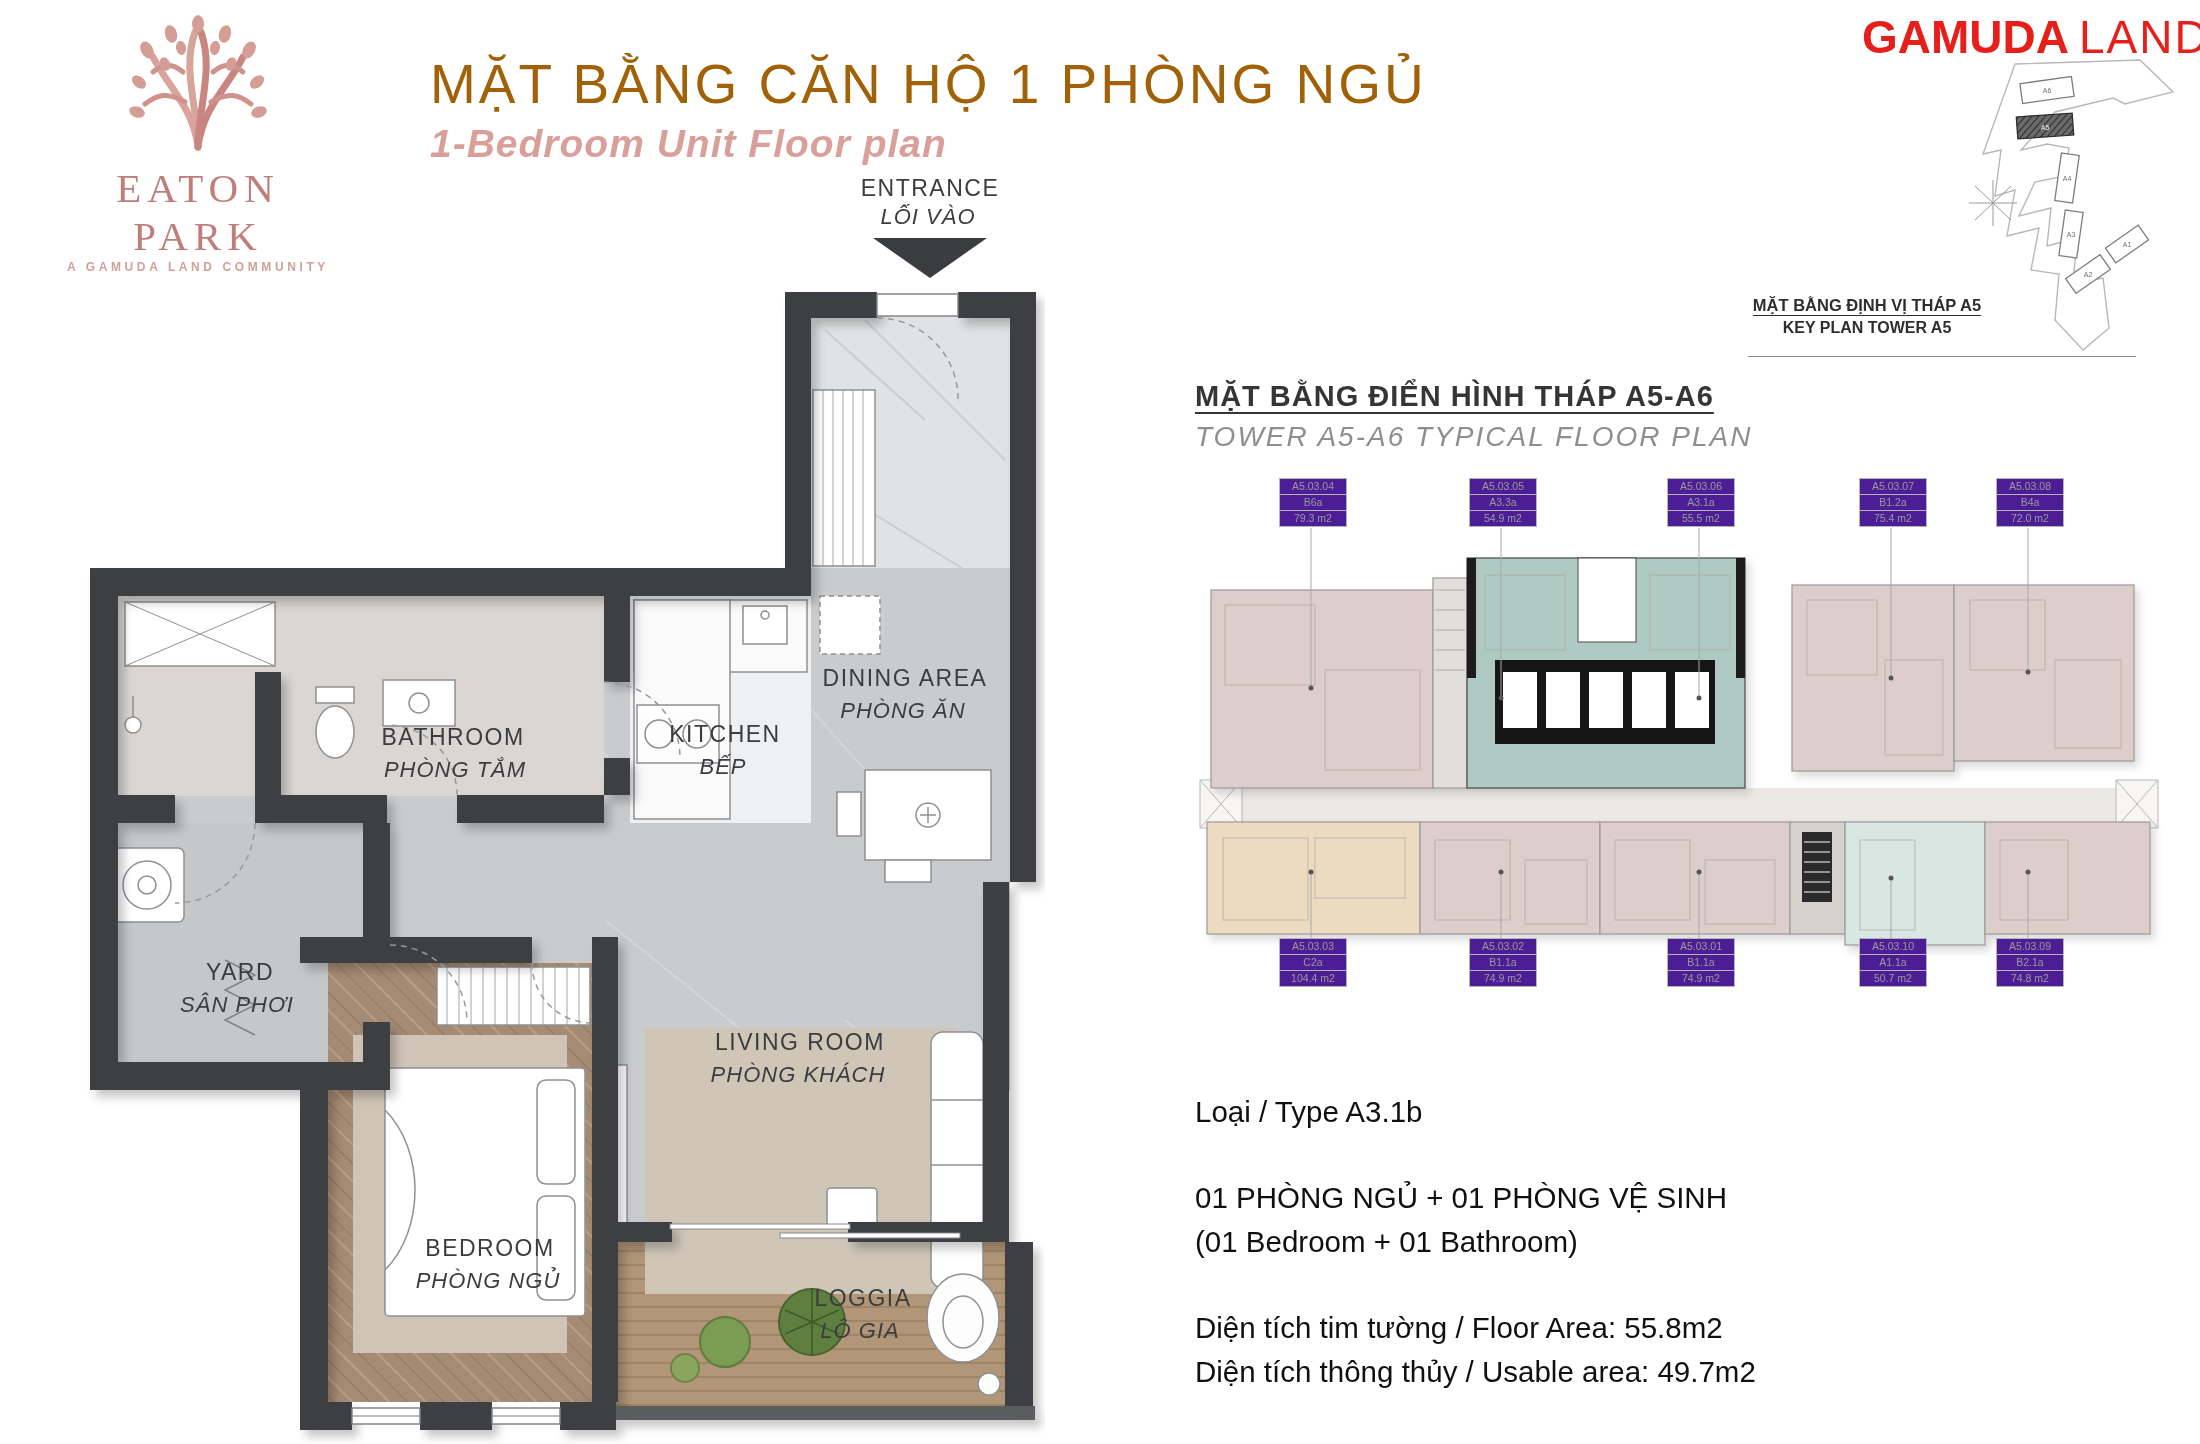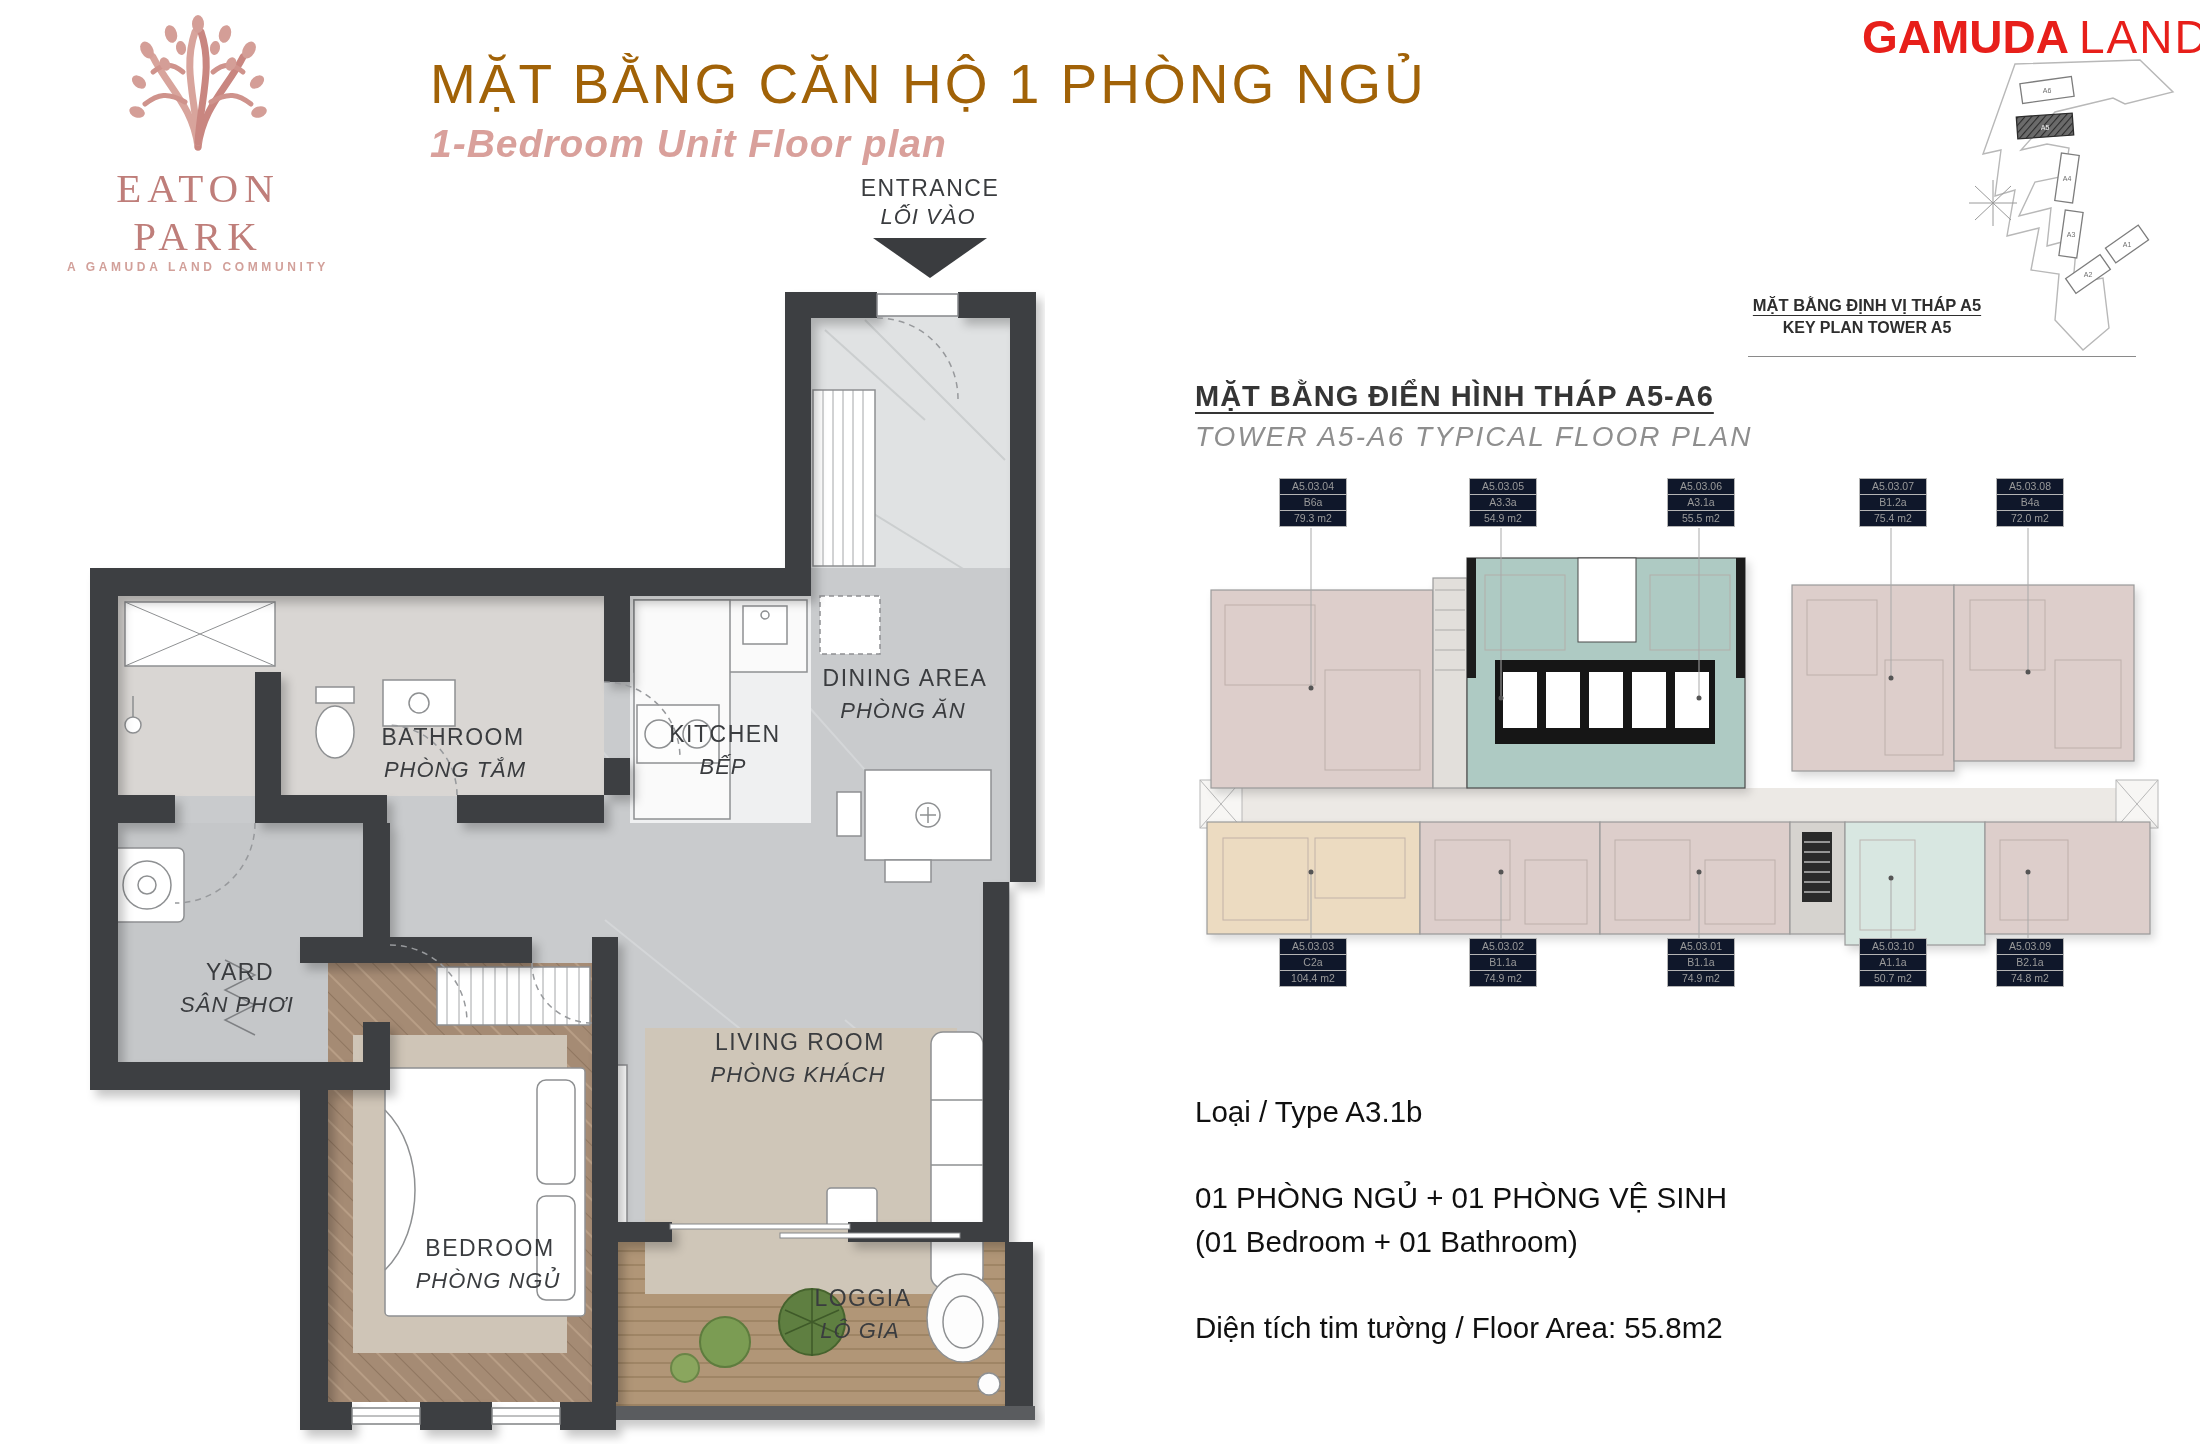--- a/index.html
+++ b/index.html
@@ -35,21 +35,21 @@
   .room-en{font-size:23px;letter-spacing:1.5px;fill:#3a3c3f;}
   .room-vi{font-size:22px;font-style:italic;fill:#3a3c3f;letter-spacing:1px;}
 
   
   .typ-title{position:absolute;left:1195px;top:380px;}
   .typ-title .vi{font-size:29px;font-weight:bold;color:#353535;letter-spacing:1px;
                  text-decoration:underline;text-underline-offset:6px;}
   .typ-title .en{font-size:28px;font-style:italic;color:#8e8e8e;letter-spacing:2px;margin-top:8px;}
   .typ-plan{position:absolute;left:1195px;top:460px;width:970px;height:560px;}
   .typ-plan svg{position:absolute;left:0;top:0;}
-  .unit-tag{position:absolute;width:66px;background:#0f172a;border:1px solid #b5b5b5;
+  .unit-tag{position:absolute;width:66px;background:#4c1d95;border:1px solid #b5b5b5;
             font-size:10.5px;color:#9a9a9a;text-align:center;z-index:3;}
   .unit-tag div{height:15px;line-height:15px;border-bottom:1px solid #b5b5b5;overflow:hidden;}
   .unit-tag div:last-child{border-bottom:none;}
 
   
   .unit-info{position:absolute;left:1195px;top:1090px;width:840px;color:#101010;font-size:29.5px;}
   .unit-info p{margin:0;line-height:44px;}
   .unit-info .gap{margin-top:42px;}
 </style>
 </head>
@@ -457,15 +457,16 @@
       <div>B2.1a</div>
       <div>74.8 m2</div>
     </div>
   </div>
 
   <div class="unit-info">
     <p>Loại / Type A3.1b</p>
     <p class="gap">01 PHÒNG NGỦ + 01 PHÒNG VỆ SINH</p>
     <p>(01 Bedroom + 01 Bathroom)</p>
     <p class="gap">Diện tích tim tường / Floor Area: 55.8m2</p>
+    <p>Diện tích thông thủy / Usable area: 49.7m2</p>
   </div>
 
 </div>
 
 </body></html>

